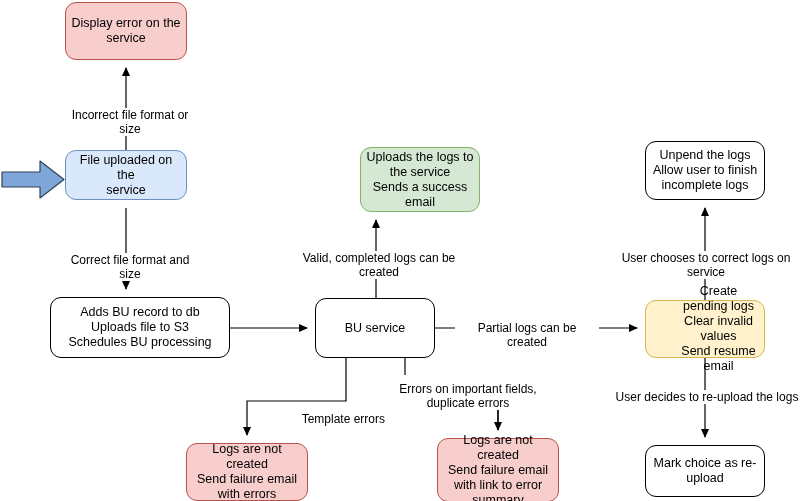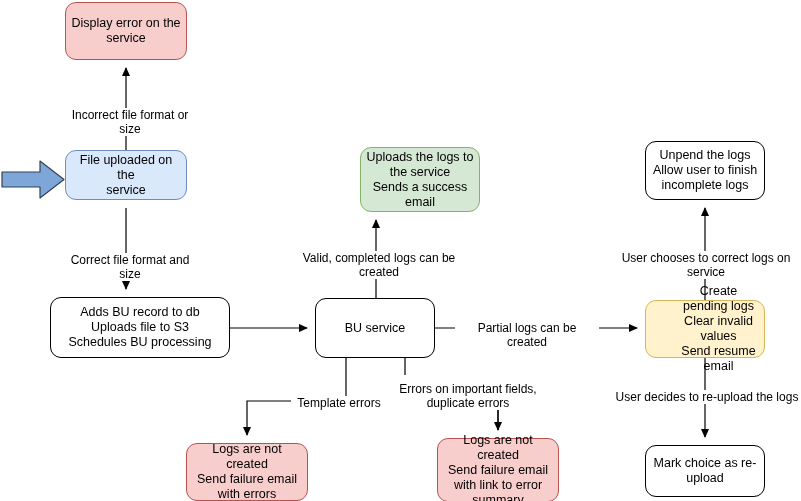--- a/index.html
+++ b/index.html
@@ -158,20 +158,20 @@
   <div class="edge-label" style="left:58px; top:108px; width:140px;">Incorrect file format or size</div>
 
   <div class="edge-label" style="left:58px; top:253px; width:140px;">Correct file format and size</div>
 
   <div class="edge-label" style="left:284px; top:251px; width:186px;">Valid, completed logs can be created</div>
 
   <div class="edge-label" style="left:455px; top:321px; width:140px;">Partial logs can be created</div>
 
   <div class="edge-label" style="left:606px; top:251px; width:196px;">User chooses to correct logs on service</div>
 
-  <div class="edge-label" style="left:291px; top:396px; width:92px;">Template errors</div>
+  <div class="edge-label" style="left:291px; top:412px; width:92px;text-align:right;">Template errors</div>
 
   <div class="edge-label" style="left:394px; top:382px; width:144px;">Errors on important fields,
 duplicate errors</div>
 
   <div class="edge-label" style="left:609px; top:390px; width:192px;">User decides to re-upload the logs</div>
 
 </div>
 
 </body></html>

